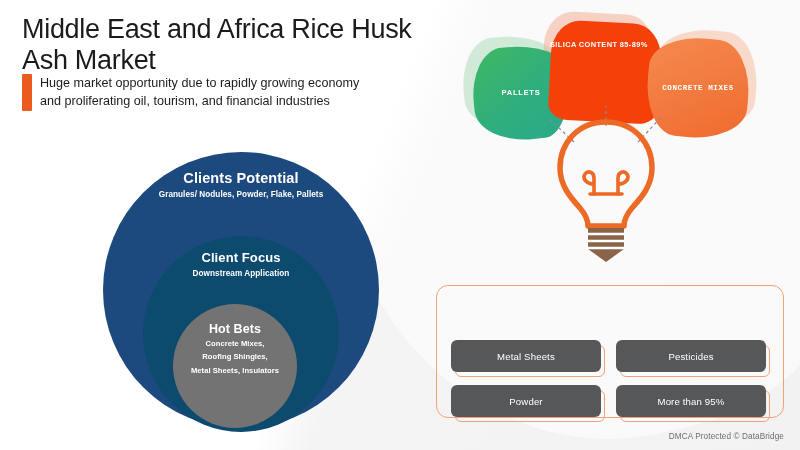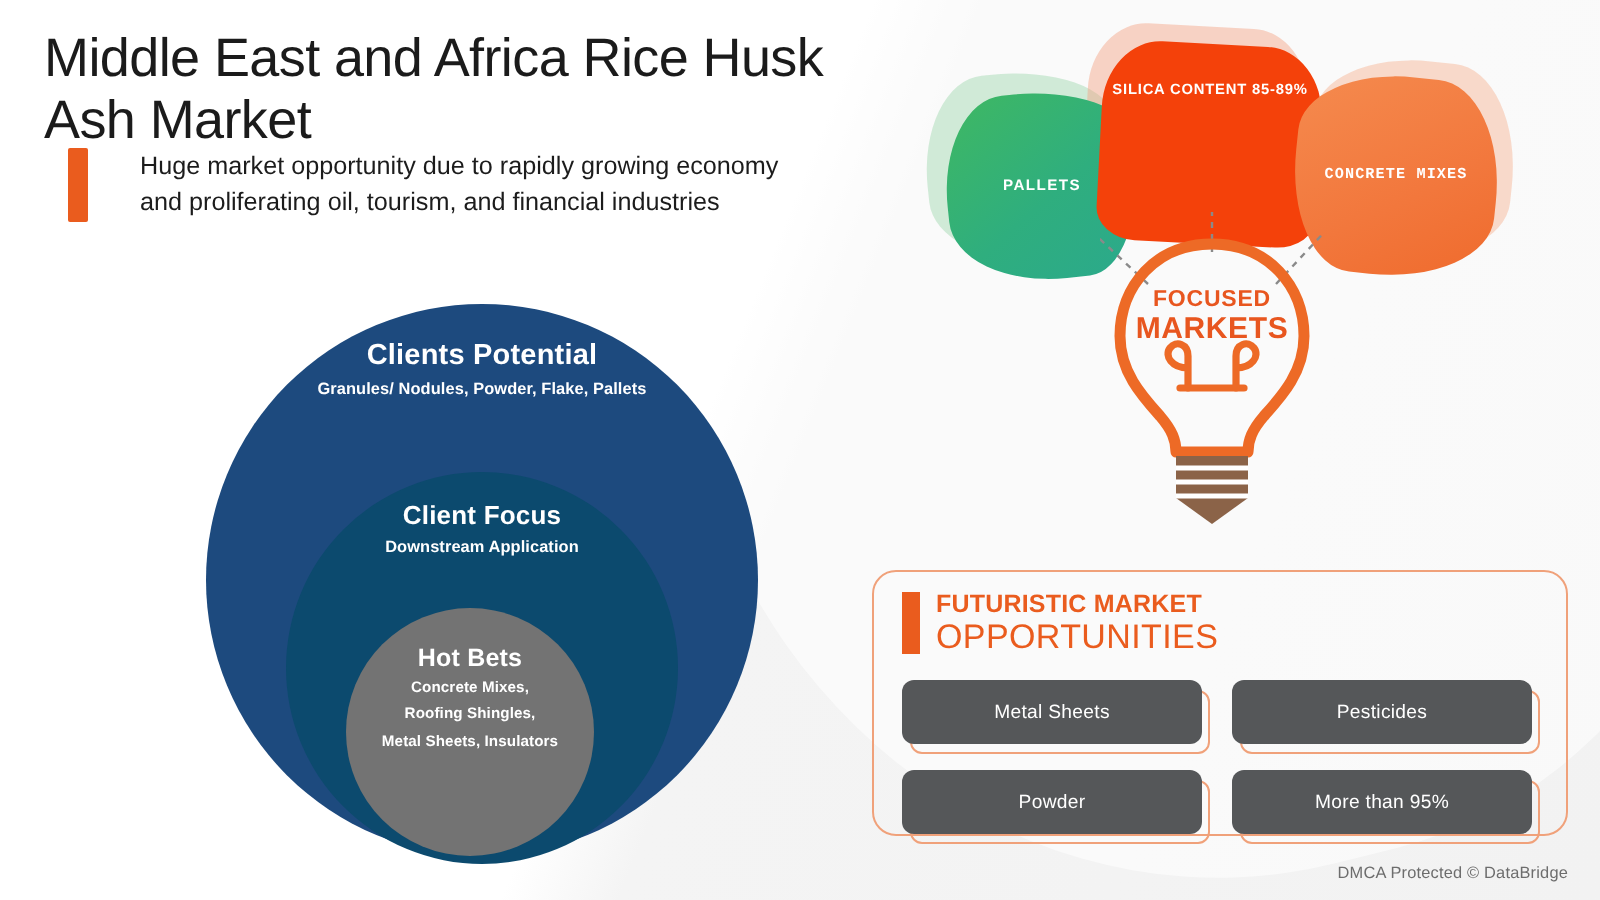--- a/index.html
+++ b/index.html
@@ -30,22 +30,22 @@
     transform:rotate(-14deg);
   }
 
   
   .title{
     position:absolute;left:22px;top:14px;width:400px;
     font-size:27px;line-height:1.16;font-weight:400;
     letter-spacing:-.3px;color:#1b1b1b;
   }
   .subwrap{
-    position:absolute;left:34px;top:74px;width:360px;
-    display:flex;gap:26px;align-items:stretch;
+    position:absolute;left:22px;top:74px;width:360px;
+    display:flex;gap:8px;align-items:stretch;
   }
   .sub-bar{
     width:10px;background:#ea5c1e;flex:0 0 10px;border-radius:1px;
   }
   .sub-text{
     font-size:12.6px;line-height:1.42;color:#1c1c1c;padding-top:1px;
   }
 
   
   .rings{position:absolute;left:103px;top:152px;width:276px;height:276px;}
@@ -108,21 +108,21 @@
     background:#f4410a;
     transform:rotate(3deg);
   }
   .pos-silica{left:95px;top:14px;}
   .pos-silica-sh{left:88px;top:5px;}
   .sh-silica{
     width:110px;height:100px;
     border-radius:26% 26% 18% 18% / 34% 34% 16% 16%;
     background:#f5a183;transform:rotate(3deg);
   }
-  .lbl-silica{position:absolute;left:95px;top:32px;width:110px;text-align:center;
+  .lbl-silica{position:absolute;left:95px;top:32px;width:110px;
     color:#fff;font-size:7.4px;font-weight:700;letter-spacing:.4px;}
 
   .shp-concrete{
     width:102px;height:100px;
     border-radius:54% 34% 58% 32% / 32% 58% 34% 58%;
     background:linear-gradient(150deg,#f58b4f 0%,#f2773c 60%,#ef6a2c 100%);
     transform:rotate(6deg);
   }
   .pos-concrete{left:192px;top:30px;}
   .pos-concrete-sh{left:200px;top:22px;}
@@ -236,34 +236,23 @@
       <path d="M44 88 L44 72 C44 66 38 64 35 68 C32 72 36 78 44 78" fill="none" stroke="#ed6a26" stroke-width="3.6" stroke-linecap="round"></path>
       <path d="M68 88 L68 72 C68 66 74 64 77 68 C80 72 76 78 68 78" fill="none" stroke="#ed6a26" stroke-width="3.6" stroke-linecap="round"></path>
       <line x1="40" y1="88" x2="72" y2="88" stroke="#ed6a26" stroke-width="3.6" stroke-linecap="round"></line>
 
       <path d="M38 122 L74 122 L74 143 L56 156 L38 143 Z" fill="#8b6348"></path>
       <line x1="38" y1="128" x2="74" y2="128" stroke="#ffffff" stroke-width="2.4"></line>
       <line x1="38" y1="135" x2="74" y2="135" stroke="#ffffff" stroke-width="2.4"></line>
       <line x1="38" y1="142" x2="74" y2="142" stroke="#ffffff" stroke-width="2.4"></line>
     </svg>
 
-    <div class="bulb-text">
-      <span class="l1">FOCUSED</span>
-      <span class="l2">MARKETS</span>
-    </div>
   </div>
 
   <div class="panel">
-    <div class="panel-head">
-      <div class="panel-bar"></div>
-      <div>
-        <div class="panel-h1">FUTURISTIC MARKET</div>
-        <div class="panel-h2">OPPORTUNITIES</div>
-      </div>
-    </div>
 
     <div class="opp-grid">
       <div class="opp-cellwrap">
         <div class="opp-shadow"></div>
         <div class="opp-box">Metal Sheets</div>
       </div>
       <div class="opp-cellwrap">
         <div class="opp-shadow"></div>
         <div class="opp-box">Pesticides</div>
       </div>

